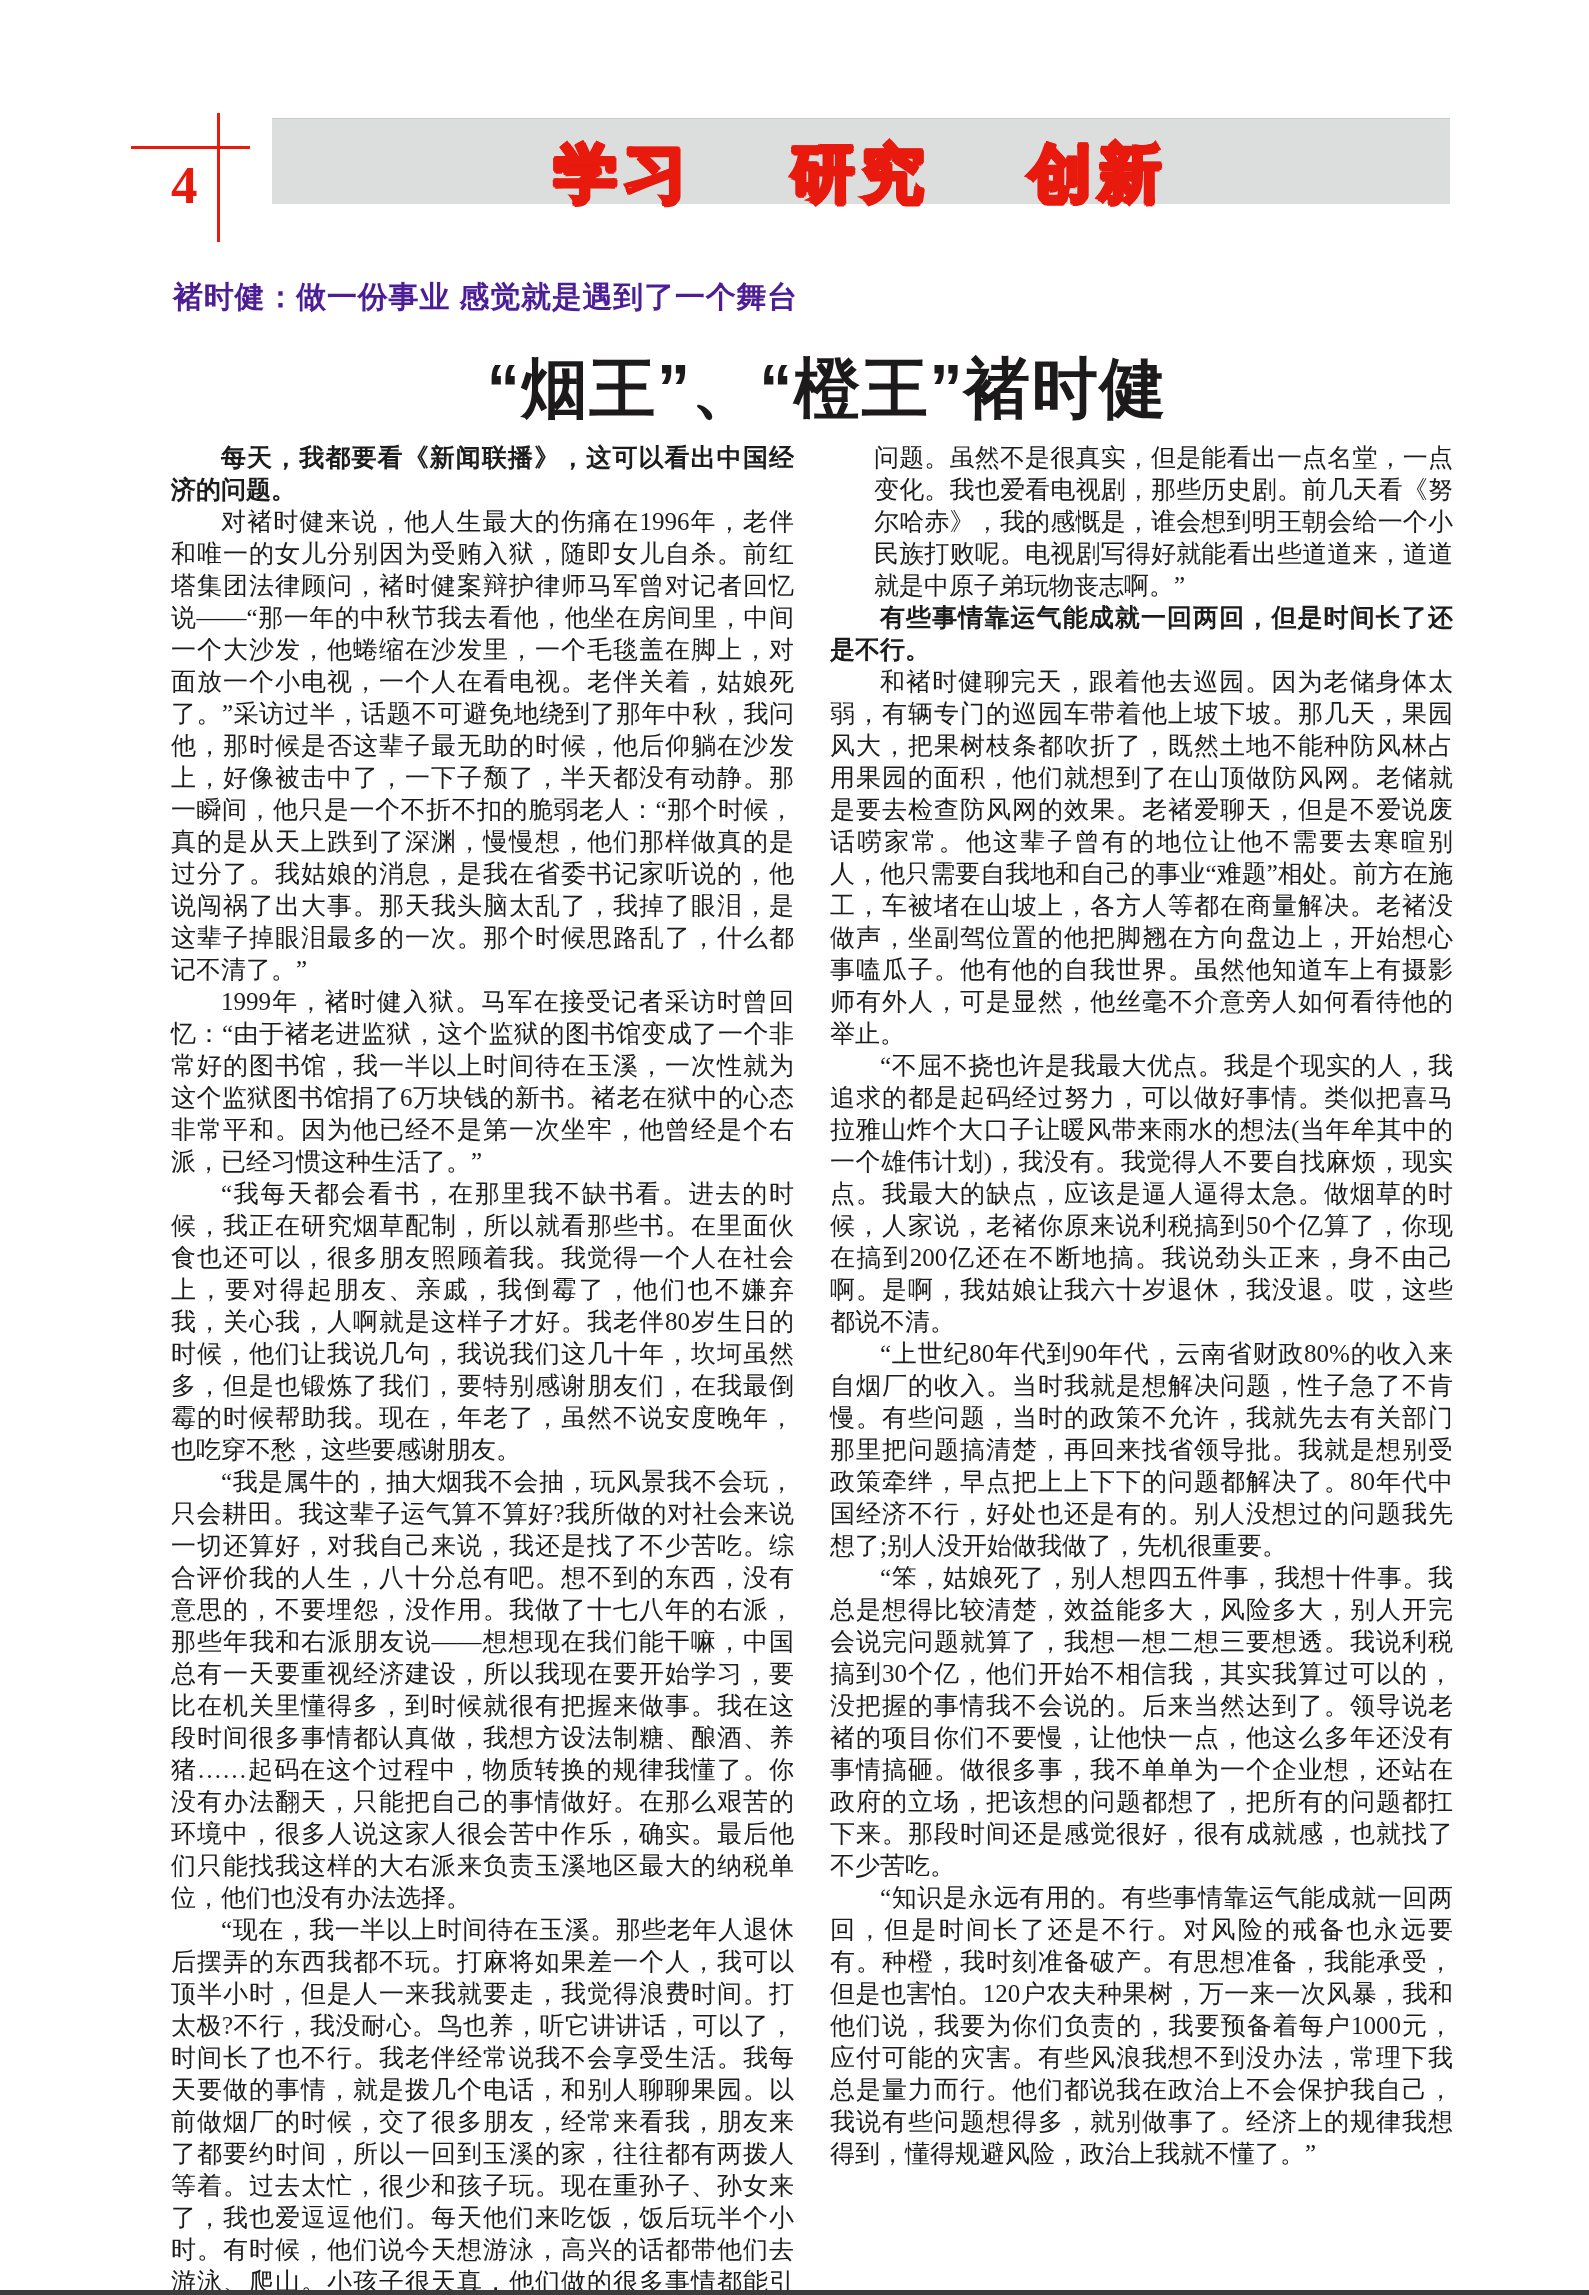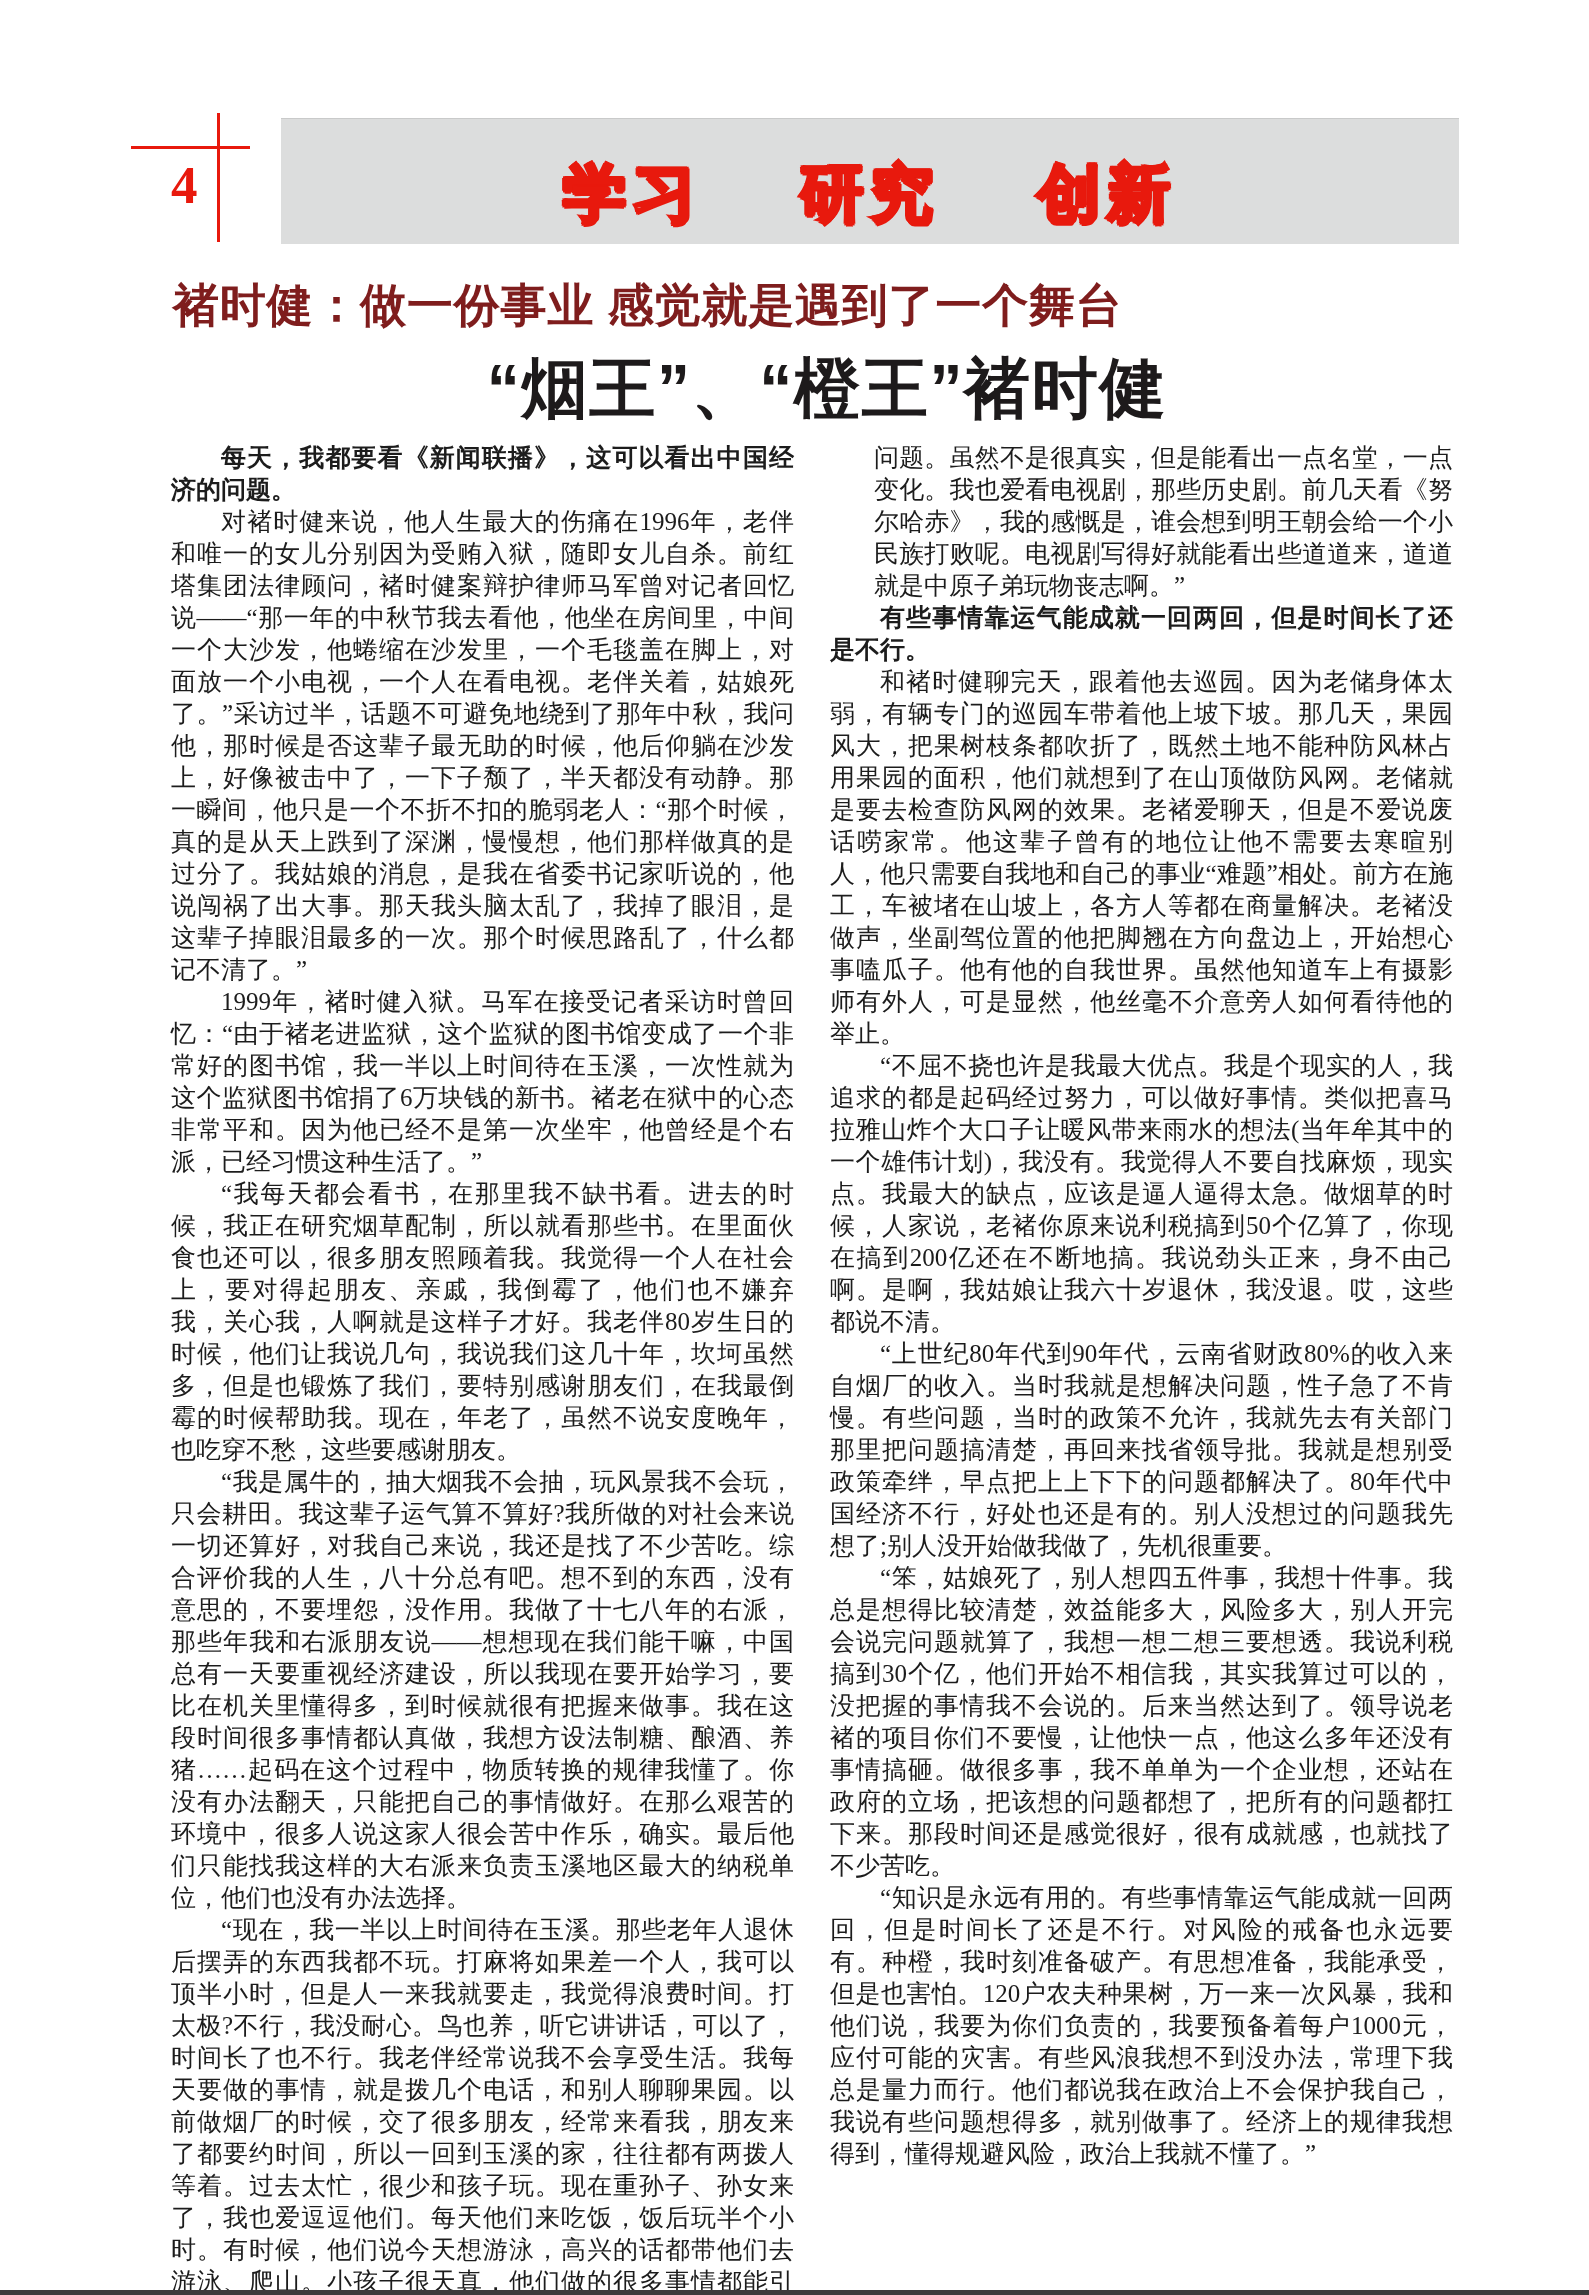--- a/index.html
+++ b/index.html
@@ -37,22 +37,22 @@
     left: 171px; top: 159px;
     color: #e8190d;
     font-family: "Liberation Serif", "DejaVu Serif", serif;
     font-weight: 700;
     font-size: 53px;
     line-height: 1;
   }
   
   .banner {
     position: absolute;
-    left: 281px; top: 118px;
-    width: 1178px; height: 126px;
+    left: 272px; top: 118px;
+    width: 1178px; height: 86px;
     background: #dcdddd;
     border-top: 1.7px solid #c9caca;
     box-sizing: border-box;
     display: flex;
     align-items: center;
     justify-content: center;
     gap: 98px;
     padding-top: 23px;
   }
   .banner-word {
@@ -65,23 +65,23 @@
     -webkit-text-stroke: 3.3px #e8190d;
     text-shadow:
       -2.5px 0 #e8190d, 2.5px 0 #e8190d,
       0 -2.5px #e8190d, 0 2.5px #e8190d;
   }
   .kicker {
     position: absolute;
     left: 173px; top: 280px;
     font-family: "Liberation Sans", "DejaVu Sans", sans-serif;
     font-weight: 700;
-    font-size: 46px;
+    font-size: 30px;
     line-height: 1.1;
-    color: #7f1d1d;
+    color: #4c1d95;
     letter-spacing: 0.8px;
     white-space: nowrap;
   }
   .headline {
     position: absolute;
     left: 171px; top: 352px;
     width: 1282px;
     text-align: center;
     text-indent: 30px;
     font-family: "Liberation Sans", "DejaVu Sans", sans-serif;

